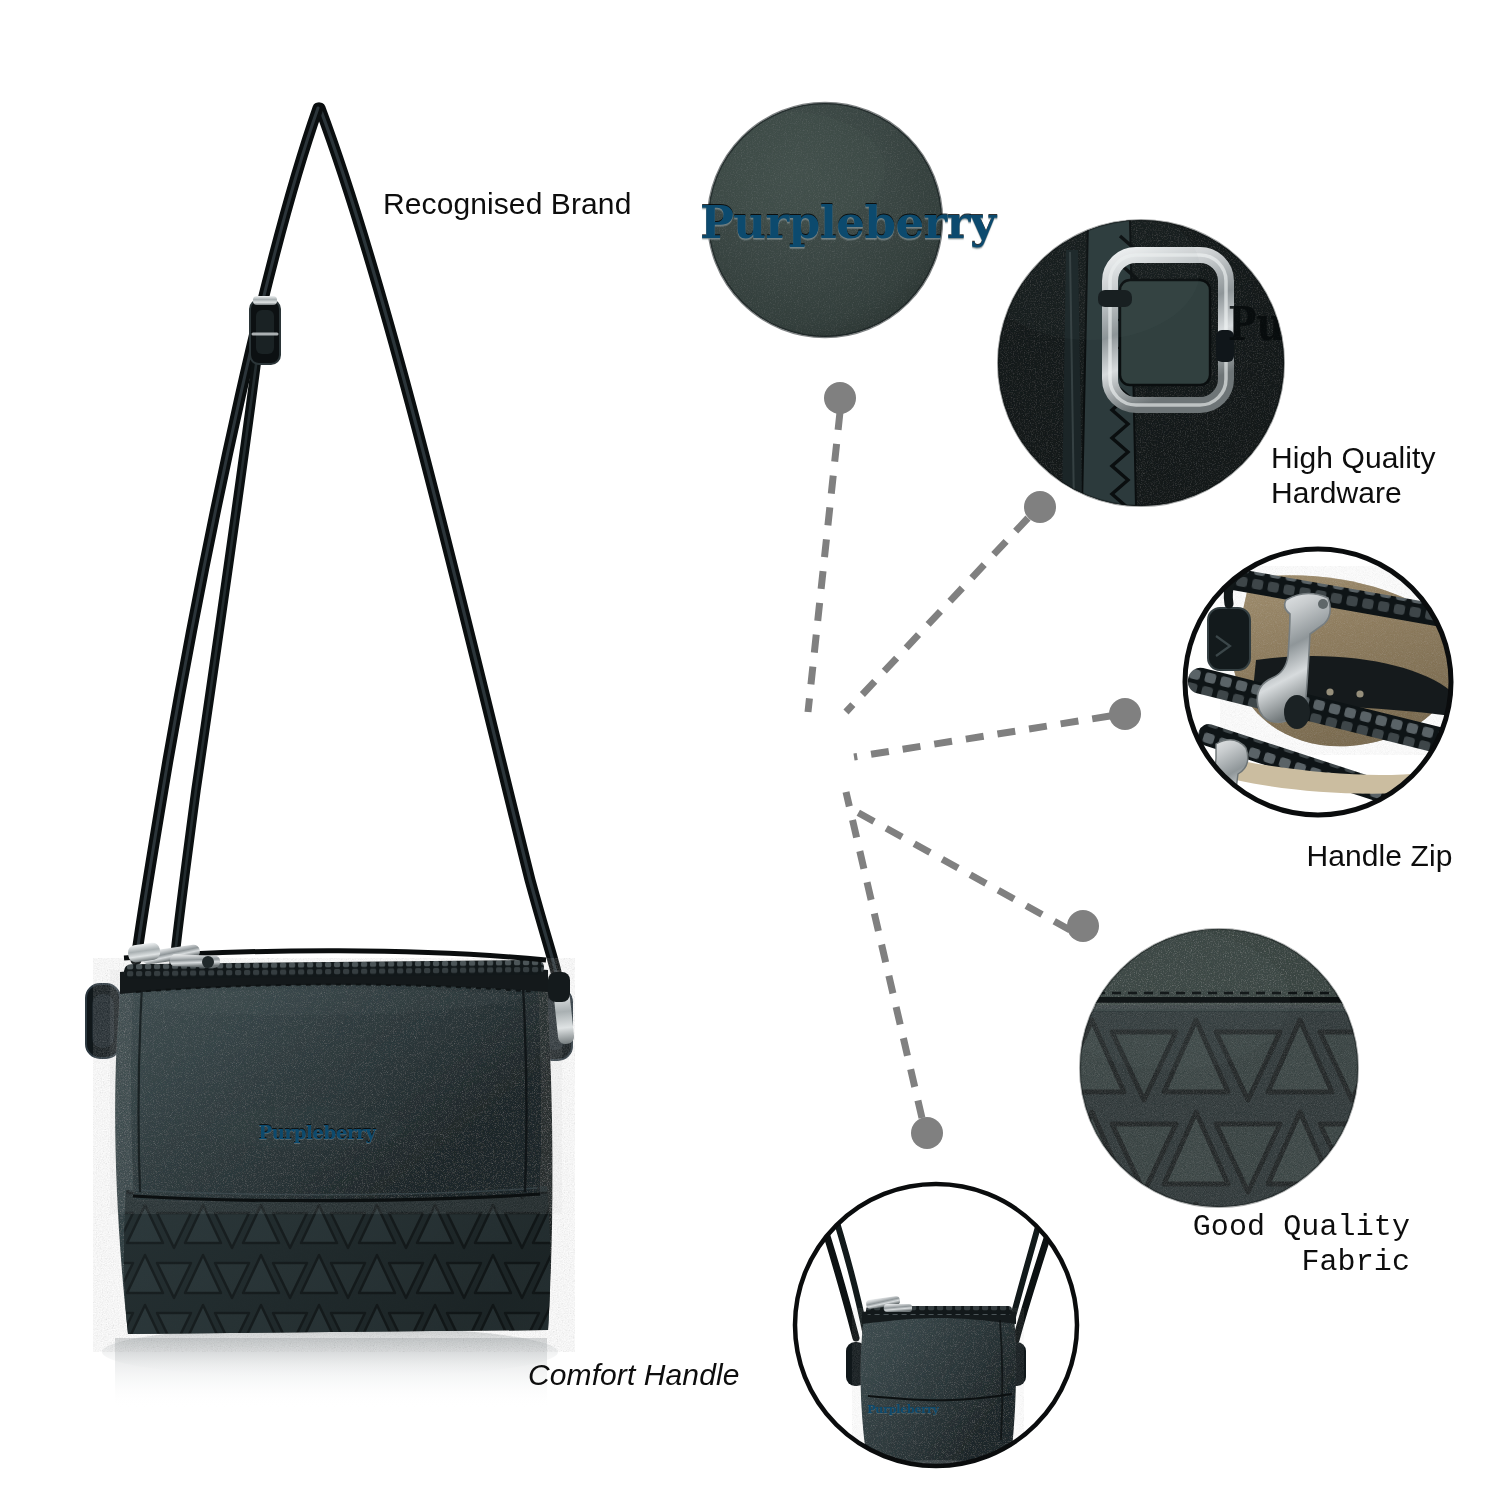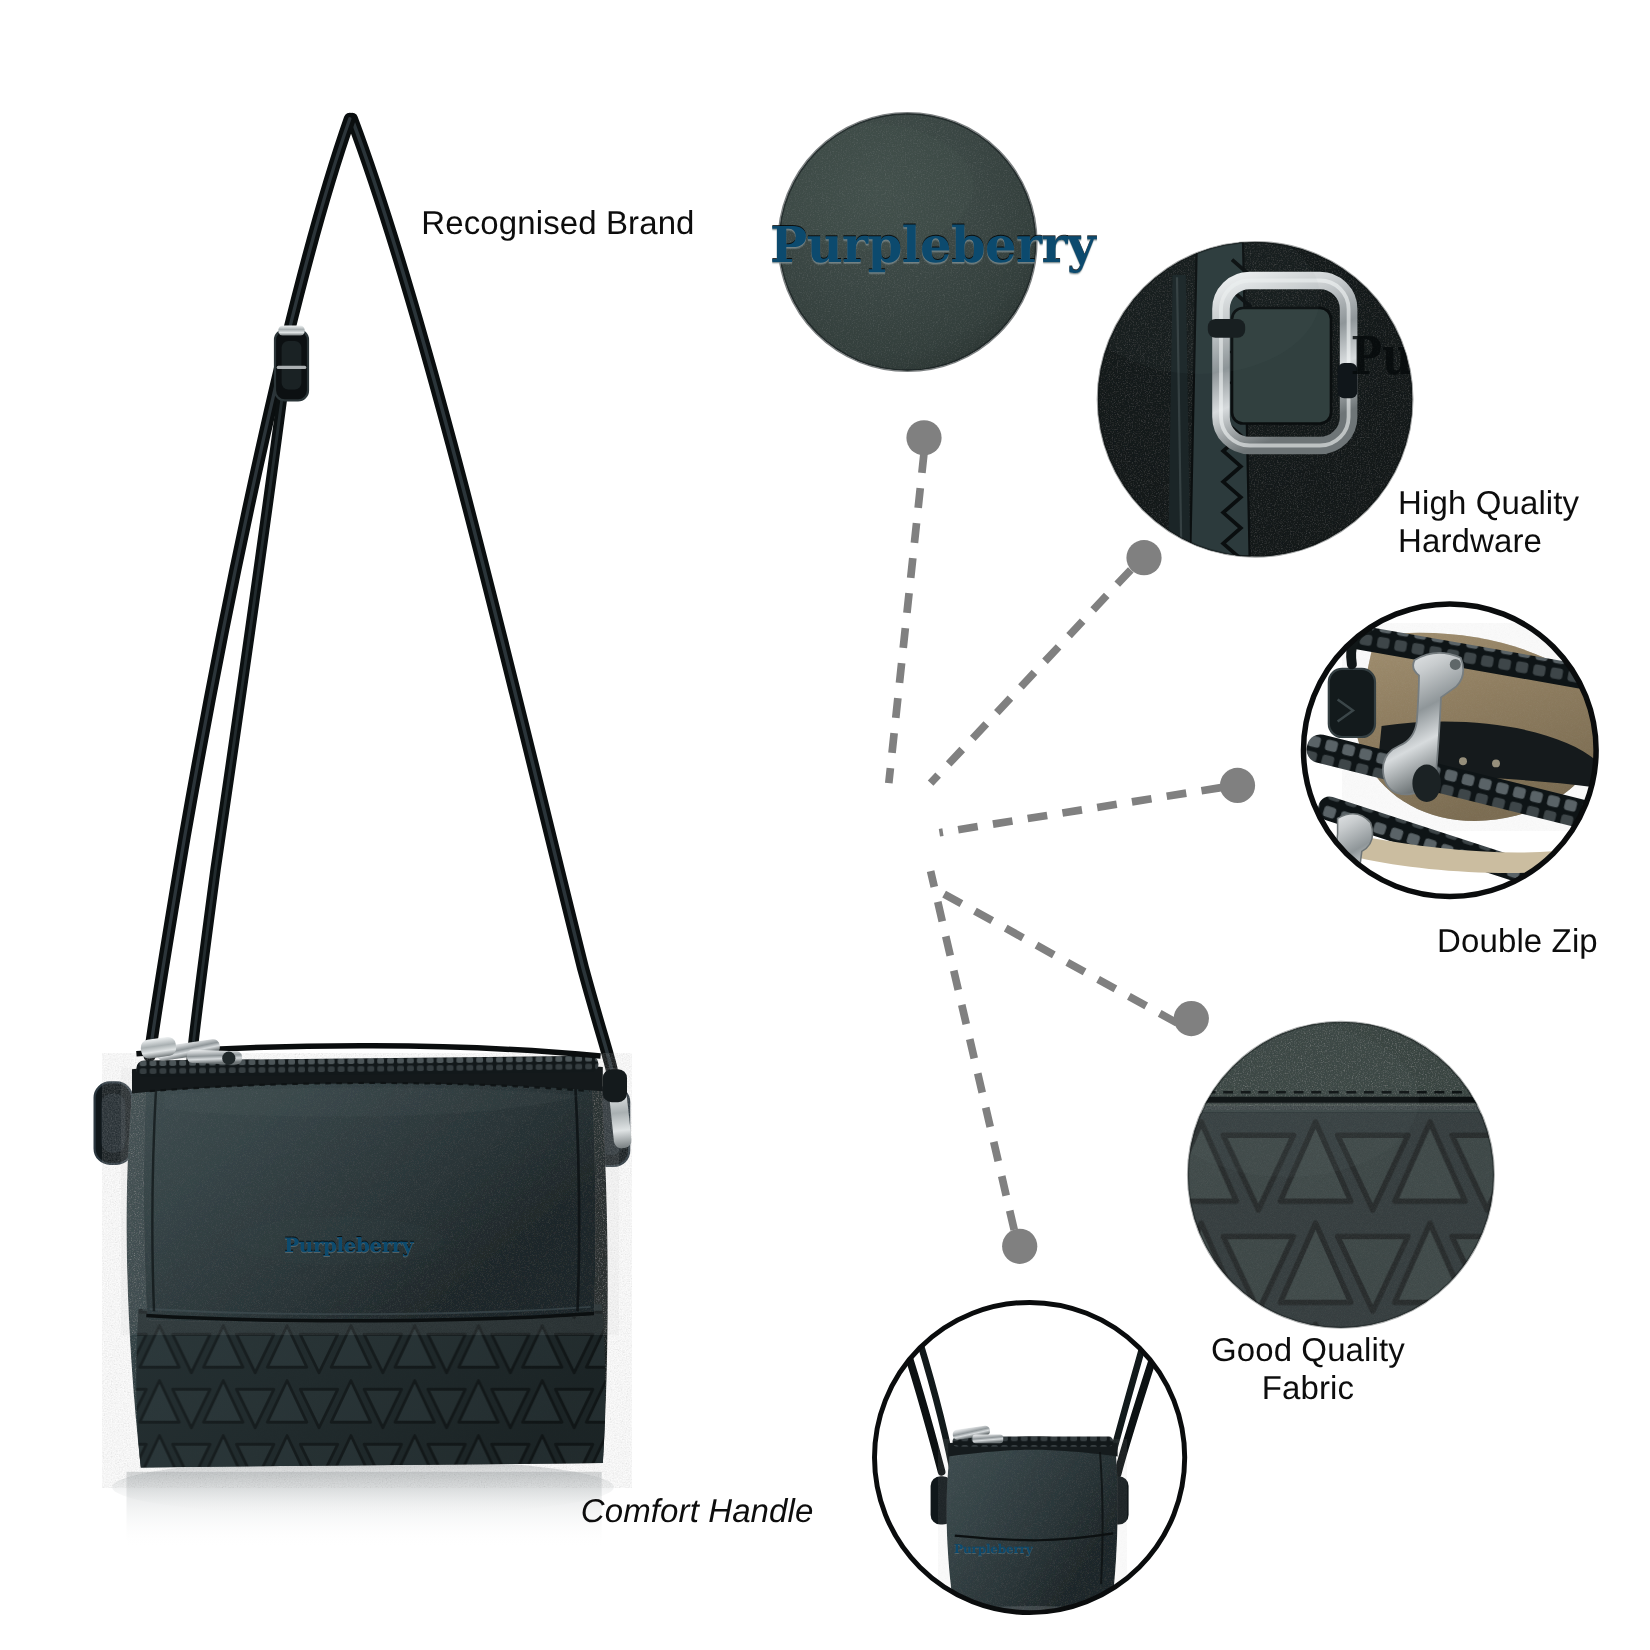--- a/index.html
+++ b/index.html
@@ -22,21 +22,21 @@
     color:#0d0d0d;
     font-size:30px;
     line-height:1.18;
     letter-spacing:.1px;
     white-space:pre-line;
     font-weight:400;
   }
   .callout.c-brand   {left:383px; top:186px;  text-align:left;}
   .callout.c-hardware{left:1271px;top:440px;  width:215px; text-align:left;}
   .callout.c-zip     {left:1282px;top:838px;  width:195px; text-align:center;}
-  .callout.c-fabric  {left:1064px;top:1210px; width:250px; text-align:center;}
+  .callout.c-fabric  {left:1160px;top:1210px; width:250px; text-align:right;font-family:Liberation Mono, monospace;}
   .callout.c-handle  {left:528px; top:1357px; text-align:left;font-style:italic;}
 
   
   .emboss-wrap{position:absolute;pointer-events:none;}
   .emboss{
     font-family:"DejaVu Serif", serif;
     font-weight:700;
     color:#0c4a6e;
     text-shadow:
        0 1px 0 rgba(120,135,138,.75),
@@ -435,20 +435,20 @@
 
   <div class="emboss-wrap" id="brand-emboss-mini">
     <span class="emboss">Purpleberry</span>
   </div>
 
   <div class="callout c-brand">Recognised Brand</div>
 
   <div class="callout c-hardware">High Quality
 Hardware</div>
 
-  <div class="callout c-zip">Double Zip</div>
+  <div class="callout c-zip">Handle Zip</div>
 
   <div class="callout c-fabric">Good Quality
 Fabric</div>
 
   <div class="callout c-handle">Comfort Handle</div>
 
 </div>
 
 </body></html>

